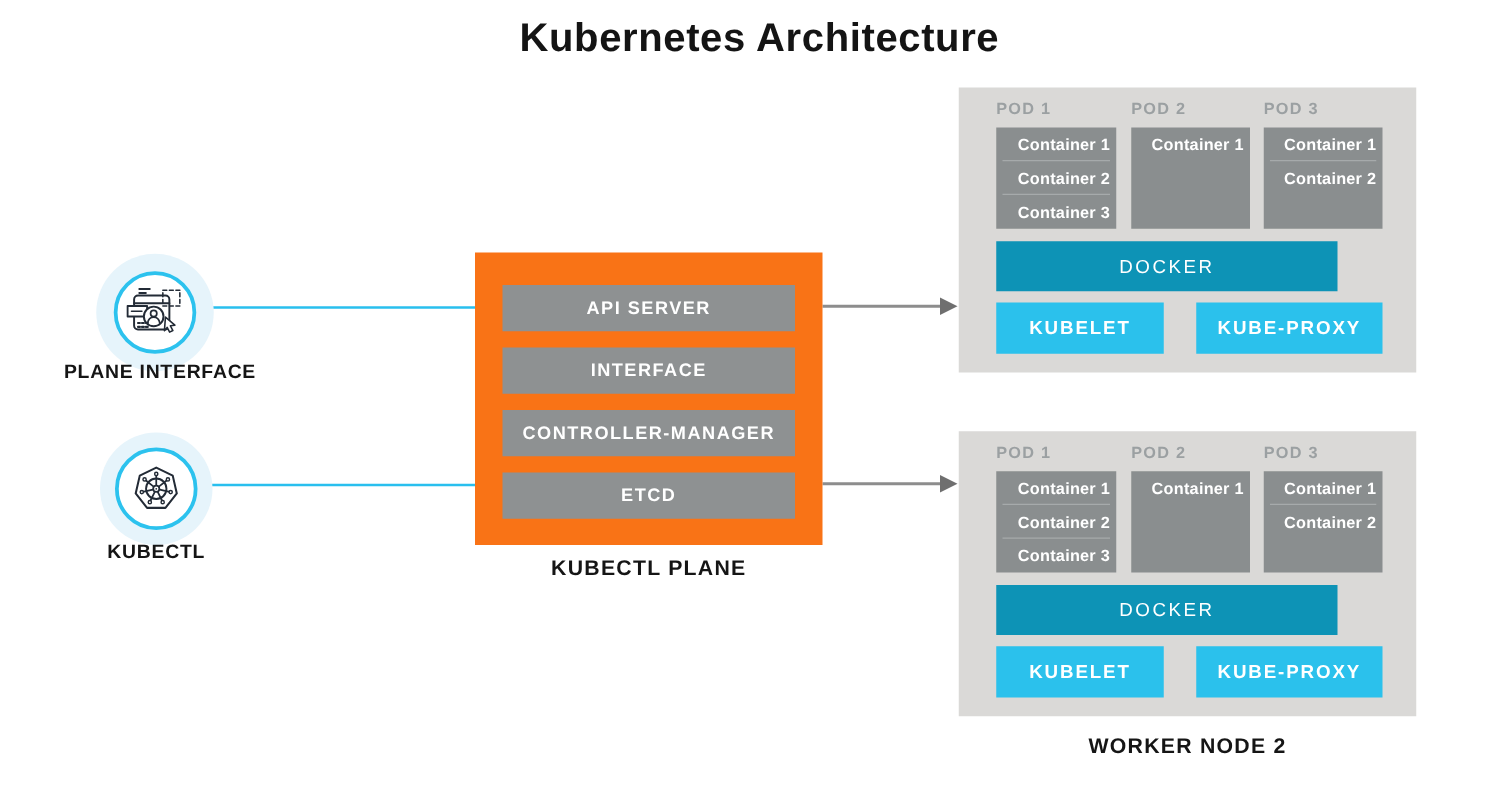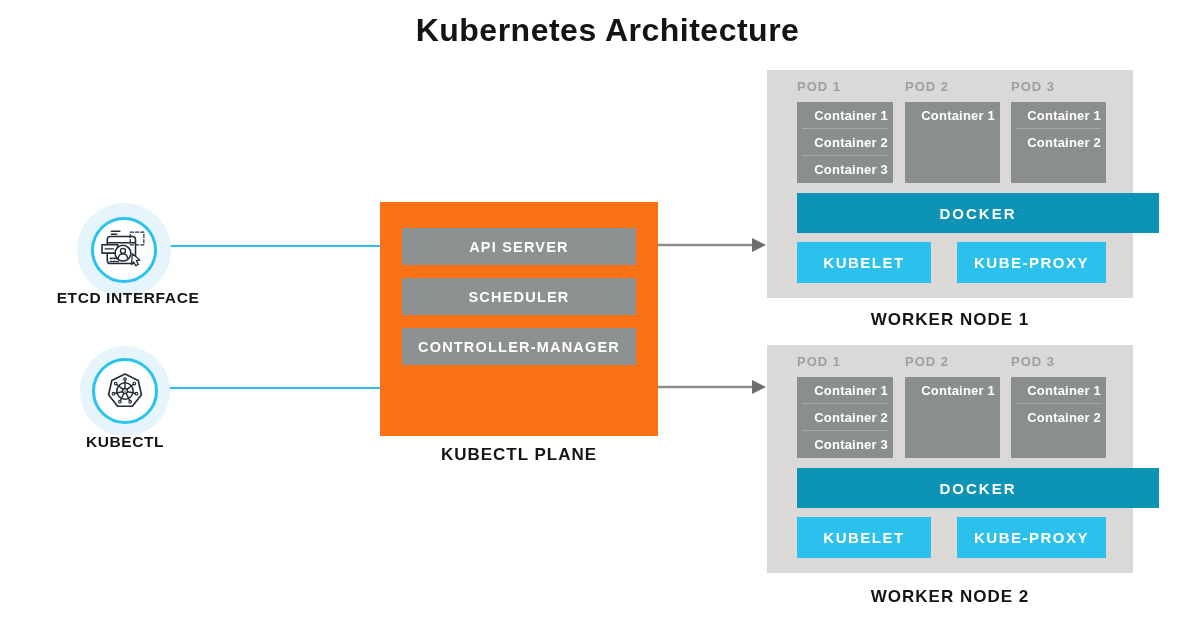--- a/index.html
+++ b/index.html
@@ -44,23 +44,23 @@
     letter-spacing:1px;color:#9ba0a2;
   }
   .pod{position:absolute;top:32px;height:81px;background:#8a8e8f;}
   .container-row{
     height:27px;line-height:27px;margin:0 5px;text-align:right;
     color:#fff;font-size:13px;font-weight:800;letter-spacing:.2px;
     border-bottom:1px solid #a6aaab;box-sizing:border-box;
   }
   .pod .container-row:last-child{border-bottom:none;}
   .runtime-bar{
-    position:absolute;left:30px;top:123px;width:362px;height:40px;background:#0d93b6;
+    position:absolute;left:30px;top:123px;width:273px;height:40px;background:#0d93b6;
     color:#fff;display:flex;align-items:center;justify-content:center;
-    font-size:15px;font-weight:700;letter-spacing:2px;
+    font-size:15px;font-weight:400;letter-spacing:2px;
   }
   .svc-bar{
     position:absolute;top:172px;height:41px;background:#2bc1ec;color:#fff;
     display:flex;align-items:center;justify-content:center;
     font-size:15px;font-weight:800;letter-spacing:1.5px;
   }
   .svc-kubelet{left:30px;width:134px;text-align:right;}
   .svc-proxy{left:190px;width:149px;}
 </style>
 </head>
@@ -98,21 +98,21 @@
       <path d="M6 13 H33"></path>
       <rect x="1" y="15" width="15" height="8" fill="#ffffff"></rect>
       <path d="M4 19 h8" stroke-width="1.2"></path>
       <circle cx="21" cy="23" r="7.5" fill="#ffffff"></circle>
       <circle cx="21" cy="20.8" r="2.4" stroke-width="1.3"></circle>
       <path d="M16.3 28.2 c0.6-3.2 2.2-4.6 4.7-4.6 s4.1 1.4 4.7 4.6" stroke-width="1.3"></path>
       <path d="M9 28 h1.5 M12 28 h1.5 M15 28 h1.5 M9 31 h1.5 M12 31 h1.5 M15 31 h1.5" stroke-width="1.6"></path>
       <path d="M30 23.5 l7.2 6.2 l-3.4 0.5 l1.9 3.6 l-2.5 1.2 l-1.9-3.6 l-2.1 2.5 z" fill="#ffffff" stroke-width="1.2"></path>
     </svg>
   </div>
-  <div class="client-label" style="left:24px;top:289px;width:208px;">ETCD INTERFACE</div>
+  <div class="client-label" style="left:24px;top:289px;width:208px;">PLANE INTERFACE</div>
 
   <div class="halo" style="left:80px;top:346px;width:90px;height:90px;"></div>
   <div class="icon-circle" style="left:92px;top:358px;width:66px;height:66px;">
     <svg width="42" height="42" viewBox="0 0 36 36" fill="none" stroke="#232b36" stroke-width="1.4" stroke-linecap="round" stroke-linejoin="round">
       <polygon points="18,3.5 29.3,9 32.1,21.2 24.3,31.1 11.7,31.1 3.9,21.2 6.7,9"></polygon>
       <circle cx="18" cy="18" r="7" stroke-width="1.3"></circle>
       <g stroke-width="1.2">
         <line x1="18" y1="15.5" x2="18" y2="8.5"></line>
         <line x1="20" y1="16.4" x2="25.3" y2="12.2"></line>
         <line x1="20.4" y1="18.6" x2="27.1" y2="20.1"></line>
@@ -131,22 +131,23 @@
         <circle cx="10" cy="11.6" r="1.1"></circle>
       </g>
       <circle cx="18" cy="18" r="2.1" fill="#ffffff" stroke-width="1.2"></circle>
       <circle cx="18" cy="18" r="0.6" fill="#232b36" stroke="none"></circle>
     </svg>
   </div>
   <div class="client-label" style="left:45px;top:433px;width:160px;">KUBECTL</div>
 
   <div class="cp-panel">
     <div class="cp-bar">API SERVER</div>
-    <div class="cp-bar">SCHEDULER</div>
+    <div class="cp-bar">INTERFACE</div>
     <div class="cp-bar">CONTROLLER-MANAGER</div>
+    <div class="cp-bar">ETCD</div>
   </div>
   <div class="panel-label" style="left:380px;top:445px;width:278px;">KUBECTL PLANE</div>
 
   <div class="node-panel" style="top:70px;">
     <div class="pod-label" style="left:30px;width:96px;">POD 1</div>
     <div class="pod-label" style="left:138px;width:95px;">POD 2</div>
     <div class="pod-label" style="left:244px;width:95px;">POD 3</div>
     <div class="pod" style="left:30px;width:96px;">
       <div class="container-row">Container 1</div>
       <div class="container-row">Container 2</div>
@@ -156,21 +157,20 @@
       <div class="container-row">Container 1</div>
     </div>
     <div class="pod" style="left:244px;width:95px;">
       <div class="container-row">Container 1</div>
       <div class="container-row">Container 2</div>
     </div>
     <div class="runtime-bar">DOCKER</div>
     <div class="svc-bar svc-kubelet">KUBELET</div>
     <div class="svc-bar svc-proxy">KUBE-PROXY</div>
   </div>
-  <div class="panel-label" style="left:767px;top:310px;width:366px;">WORKER NODE 1</div>
 
   <div class="node-panel" style="top:345px;">
     <div class="pod-label" style="left:30px;width:96px;">POD 1</div>
     <div class="pod-label" style="left:138px;width:95px;">POD 2</div>
     <div class="pod-label" style="left:244px;width:95px;">POD 3</div>
     <div class="pod" style="left:30px;width:96px;">
       <div class="container-row">Container 1</div>
       <div class="container-row">Container 2</div>
       <div class="container-row">Container 3</div>
     </div>

